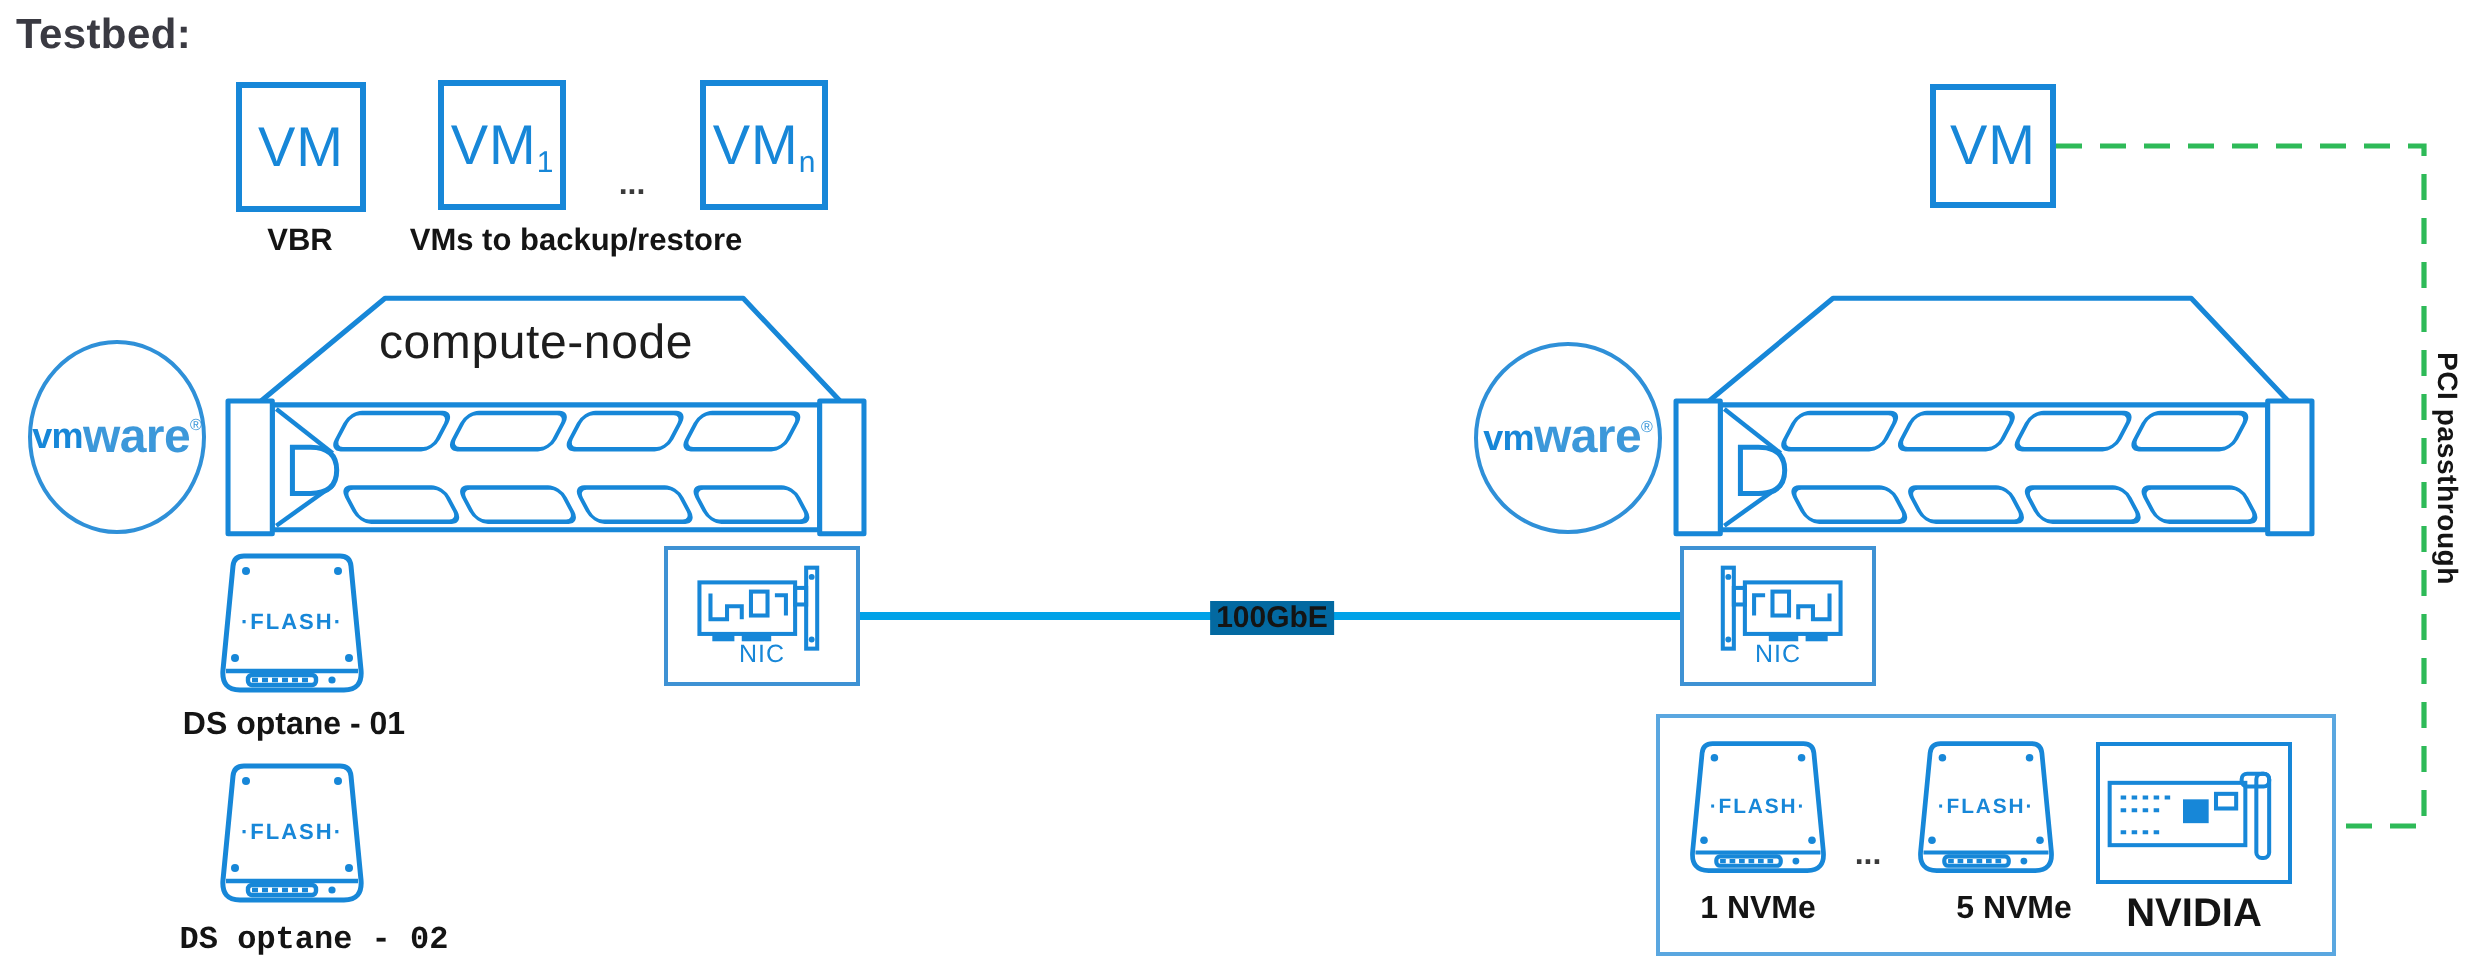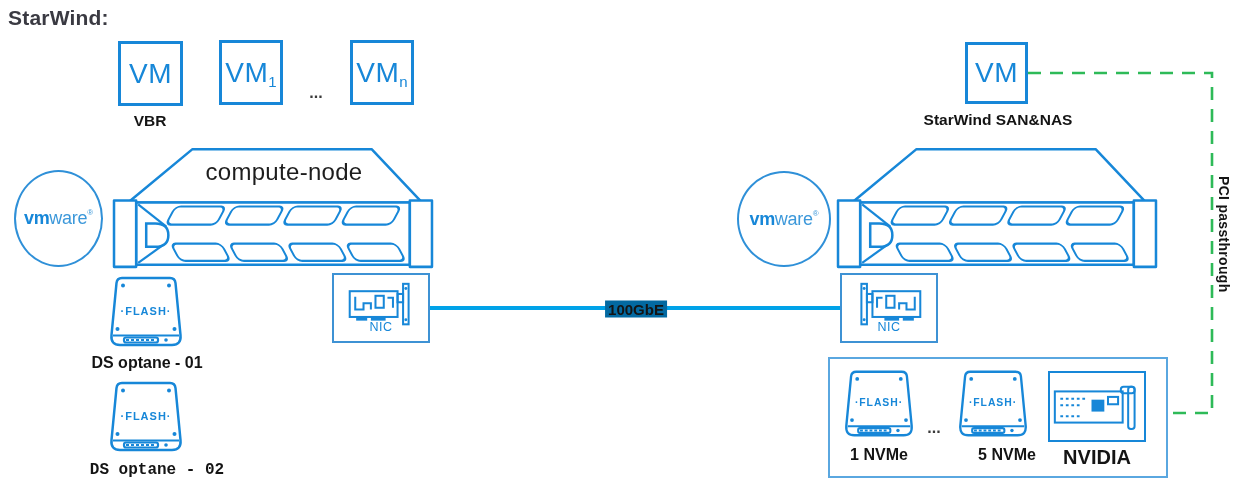--- a/index.html
+++ b/index.html
@@ -21,21 +21,21 @@
   .vm-s{font-size:15px;transform:translateY(9px);}
   .caption{font-weight:700;font-size:15.5px;color:#141414;white-space:nowrap;
            transform:translateX(-50%);}
   .caption.small{font-size:16px;}
   .dots{font-weight:700;font-size:16px;color:#3a3a3a;transform:translateX(-50%);}
   .node-label{font-size:24px;font-weight:400;color:var(--ink);white-space:nowrap;
               transform:translateX(-50%);letter-spacing:.3px;}
   .vmware{border:2.5px solid #2f90d8;border-radius:50%;background:#fff;color:var(--blue);
           display:flex;align-items:center;justify-content:center;white-space:nowrap;}
   .vmware .b{font-weight:700;font-size:18px;letter-spacing:-.3px;}
-  .vmware .r{font-weight:400;font-size:18px;color:#3c98da;letter-spacing:-.3px;}
+  .vmware .r{font-weight:700;font-size:24px;color:#3c98da;letter-spacing:-.3px;}
   .vmware .reg{font-size:8px;transform:translateY(-6px);color:#3c98da;}
   .nicbox{border:2.5px solid var(--blue-soft);background:#fff;
           display:flex;flex-direction:column;align-items:center;justify-content:center;gap:1px;}
   .niclabel{color:var(--blue);font-size:12.5px;font-weight:400;letter-spacing:.5px;}
   .linkline{background:var(--link);}
   .linklabel{font-weight:700;font-size:15px;color:#141414;background:#0369a1;
              padding:0 3px;transform:translate(-50%,-50%);white-space:nowrap;}
   .storagebox{border:2px solid var(--lightbox);background:#fff;}
   .gpubox{border:2.5px solid var(--blue);background:#fff;
           display:flex;align-items:center;justify-content:center;}
@@ -110,45 +110,46 @@
         <line x1="8" y1="28" x2="32" y2="28" class="stk" stroke-width="4" stroke-dasharray="3 3"></line>
         <rect x="42" y="22" width="14" height="13" class="fil"></rect>
         <rect x="60" y="19" width="11" height="8" class="stk" stroke-width="1.8"></rect>
         <line x1="8" y1="40" x2="30" y2="40" class="stk" stroke-width="4" stroke-dasharray="3 3"></line>
         <rect x="74" y="8" width="15" height="7" rx="3" class="stk"></rect>
         <rect x="82" y="8" width="7" height="46" rx="3" class="stk"></rect>
       </symbol>
     </defs>
   </svg>
 
-  <div class="abs title" style="left:8px;top:6px;">StarWind:</div>
+  <div class="abs title" style="left:8px;top:6px;">Testbed:</div>
 
   <div class="abs vmbox" style="left:118px;top:41px;width:65px;height:65px;">
     <span class="vm-t">VM</span>
   </div>
   <div class="abs vmbox" style="left:219px;top:40px;width:64px;height:65px;">
     <span class="vm-t">VM</span>
       <span class="vm-s">1</span>
   </div>
   <div class="abs dots" style="left:316px;top:84px;">...</div>
   <div class="abs vmbox" style="left:350px;top:40px;width:64px;height:65px;">
     <span class="vm-t">VM</span>
       <span class="vm-s">n</span>
   </div>
   <div class="abs caption" style="left:114px;top:112px;margin-left:36px;">VBR</div>
+  <div class="abs caption" style="left:288px;top:112px;">VMs to backup/restore</div>
 
   <div class="abs vmware" style="left:14px;top:170px;width:89px;height:97px;">
     <span class="b">vm</span>
       <span class="r">ware</span>
       <span class="reg">®</span>
   </div>
   <svg class="abs" style="left:112px;top:146px;width:322px;height:123px;">
     <use href="#sym-server"></use>
   </svg>
-  <div class="abs node-label" style="left:284px;top:158px;">compute-node</div>
+  <div class="abs node-label" style="left:268px;top:158px;">compute-node</div>
 
   <svg class="abs" style="left:108px;top:276px;width:76px;height:72px;">
       <use href="#sym-drive"></use>
     </svg>
   <div class="abs caption small" style="left:147px;top:354px;">DS optane - 01</div>
   <svg class="abs" style="left:108px;top:381px;width:76px;height:72px;">
       <use href="#sym-drive"></use>
     </svg>
   <div class="abs caption small" style="left:157px;top:461px;font-family:Liberation Mono, monospace;">DS optane - 02</div>
 
@@ -158,21 +159,20 @@
       </svg>
     <div class="niclabel" style="margin-top:-9px">NIC</div>
   </div>
 
   <div class="abs linkline" style="left:430px;top:306px;width:410px;height:4px;"></div>
   <div class="abs linklabel" style="left:636px;top:309px;">100GbE</div>
 
   <div class="abs vmbox" style="left:965px;top:42px;width:63px;height:62px;">
     <span class="vm-t">VM</span>
   </div>
-  <div class="abs caption" style="left:998px;top:111px;">StarWind SAN&amp;NAS</div>
 
   <div class="abs vmware" style="left:737px;top:171px;width:94px;height:96px;">
     <span class="b">vm</span>
       <span class="r">ware</span>
       <span class="reg">®</span>
   </div>
   <svg class="abs" style="left:836px;top:146px;width:322px;height:123px;">
     <use href="#sym-server"></use>
   </svg>
 

